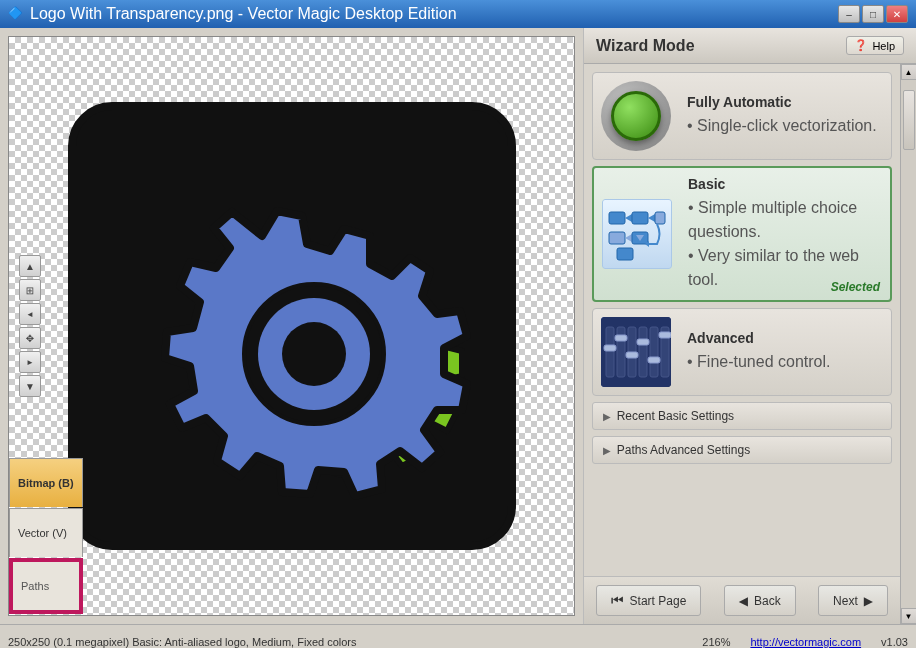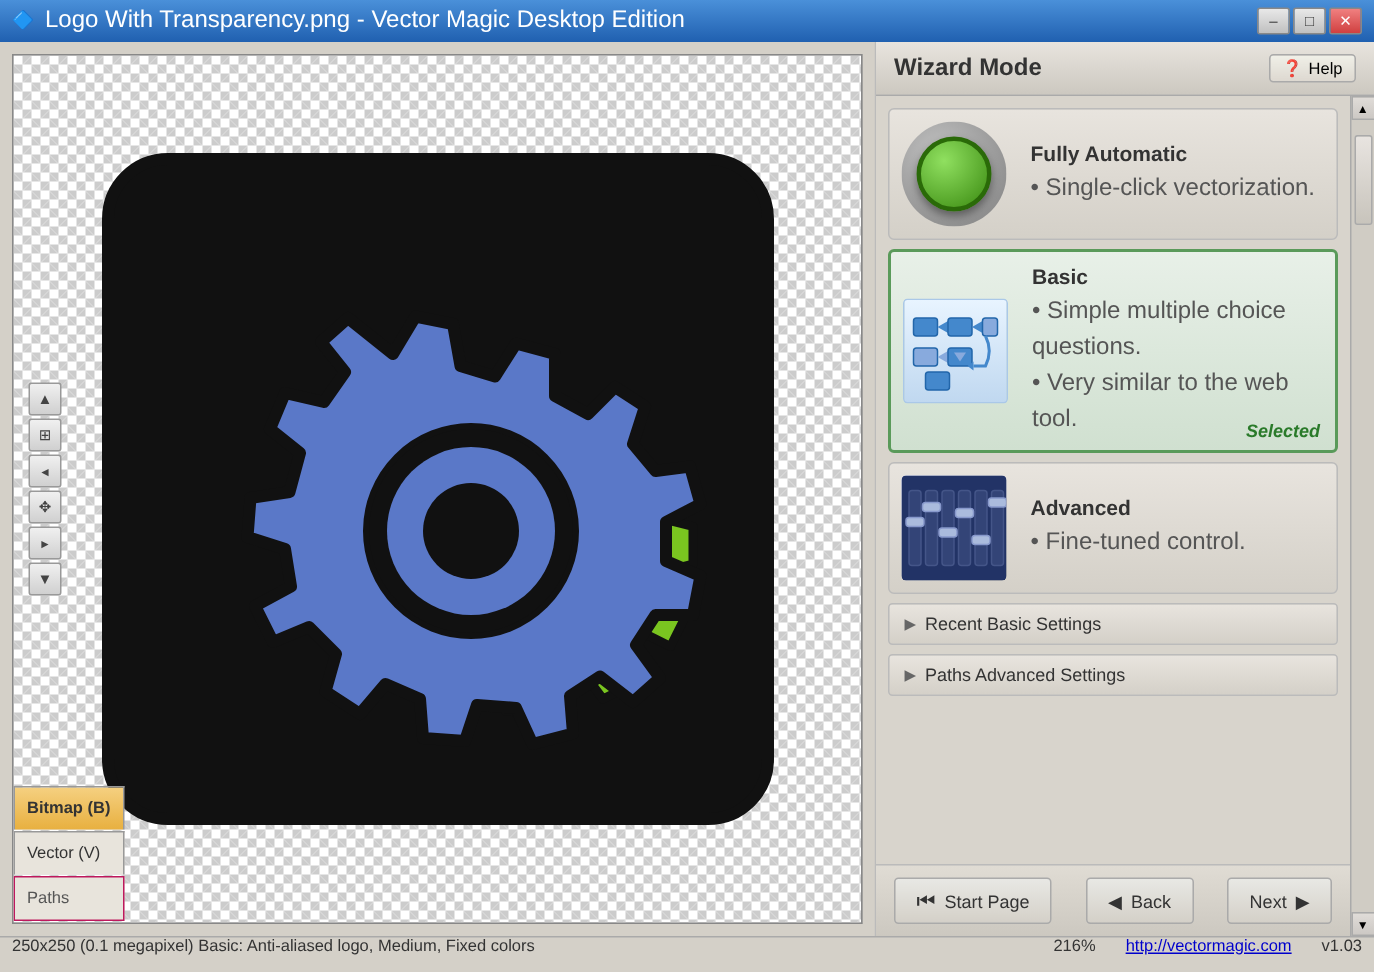--- a/index.html
+++ b/index.html
@@ -133,37 +133,37 @@
     }
 
     
     .view-tabs {
       position: absolute;
       bottom: 0;
       left: 0;
     }
     .view-tab {
       display: block;
-      padding: 8px 8px;
+      padding: 18px 8px;
       background: #e8e4dc;
       border: 1px solid #999;
       cursor: pointer;
       font-size: 11px;
       color: #333;
       border-bottom: none;
       margin-bottom: 1px;
     }
     .view-tab.active {
       background: linear-gradient(to bottom, #f5d080, #e8b040);
       color: #333;
       font-weight: bold;
     }
     .view-tab.paths-tab {
       background: #e8e4dc;
-      border: 1px solid #be185d;
+      border: 4px solid #be185d;
       color: #555;
     }
 
     
     .right-panel {
       width: 333px;
       background: #d8d4cc;
       border-left: 1px solid #bbb;
       display: flex;
       flex-direction: column;
@@ -302,21 +302,21 @@
       gap: 6px;
       color: #333;
     }
 
     
     .status-bar {
       height: 24px;
       background: #d4d0c8;
       border-top: 1px solid #aaa;
       display: flex;
-      align-items: flex-start;
+      align-items: flex-end;
       padding: 0 8px;
       font-size: 11px;
       color: #333;
       gap: 20px;
     }
     .status-link {
       color: #0000cc;
       text-decoration: underline;
       cursor: pointer;
     }

